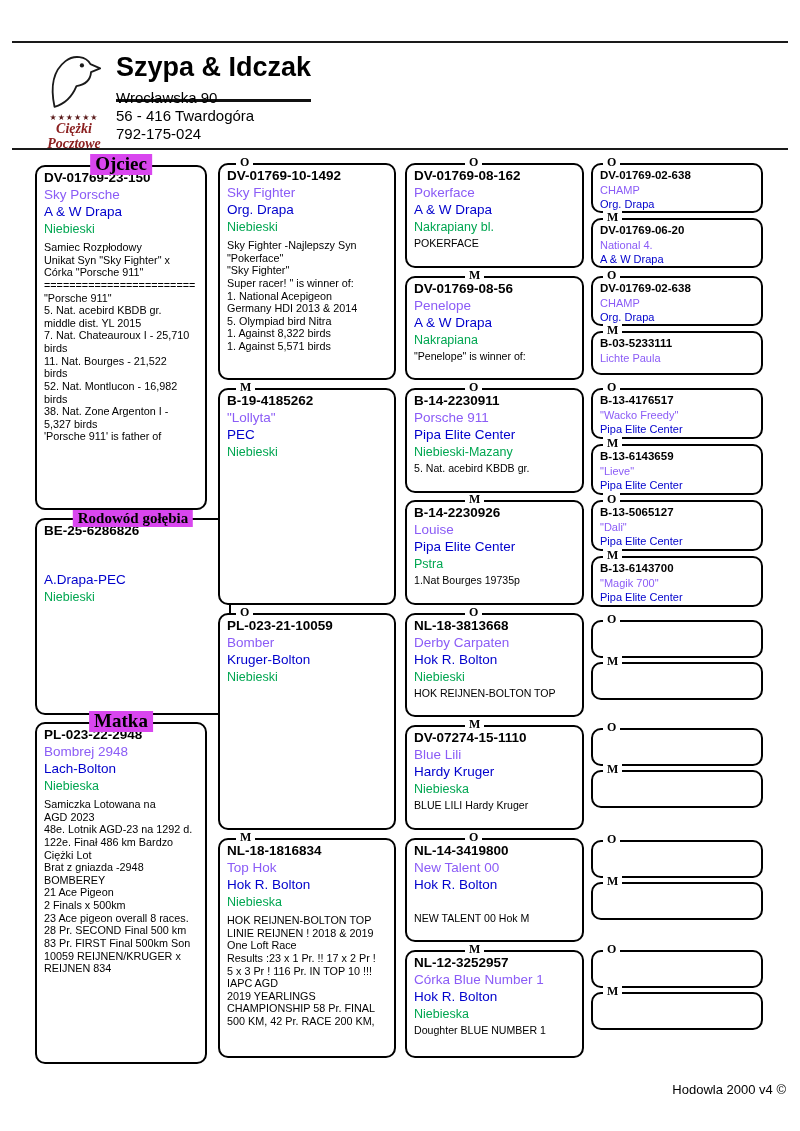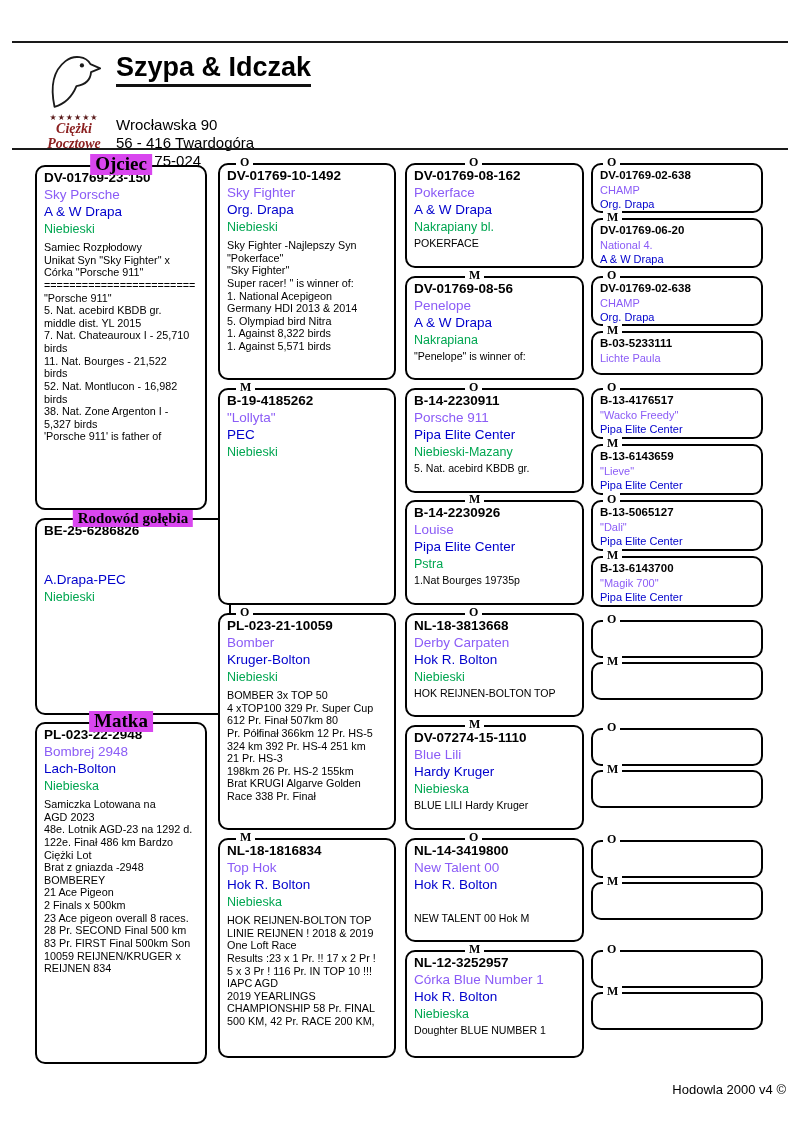--- a/index.html
+++ b/index.html
@@ -8,22 +8,22 @@
   .rule{position:absolute;left:12px;width:776px;height:2px;background:#1a1a1a;}
   .rule.top{top:41px;}
   .rule.header-bottom{top:148px;}
 
   
   .logo{position:absolute;left:38px;top:52px;width:72px;text-align:center;}
   .logo .stars{display:block;font-size:8px;letter-spacing:1px;color:#5a1a1a;line-height:1;margin-top:2px;}
   .logo .club{display:block;font-family:"Liberation Serif","DejaVu Serif",serif;font-weight:700;
               font-style:italic;font-size:14px;line-height:1.05;color:#8b2020;}
   .owner-title{position:absolute;left:116px;top:52px;margin:0;font-size:27px;font-weight:700;
-               border-bottom:3px solid #111;padding-bottom:1px;display:inline-block;}
-  .addr{position:absolute;left:116px;font-size:15px;margin-top:27px;}
+               border-bottom:3px solid #111;padding-bottom:16px;display:inline-block;}
+  .addr{position:absolute;left:116px;font-size:15px;}
   .addr.l1{top:89px;} .addr.l2{top:107px;} .addr.l3{top:125px;}
 
   
   .pbox{position:absolute;border:2px solid #000;border-radius:10px;background:#fff;
         padding:3px 7px;box-sizing:border-box;}
   .blabel{position:absolute;top:-13px;left:50%;transform:translateX(-50%);background:#d946ef;
           padding:0 5px;font-family:"Liberation Serif","DejaVu Serif",serif;font-weight:700;
           font-size:19px;white-space:nowrap;line-height:1.1;}
   .blabel.small{font-size:15px;top:-10px;}
   .marker{position:absolute;top:-9px;background:#fff;padding:0 4px;
@@ -147,29 +147,20 @@
     <div class="breeder">PEC</div>
     <div class="pcolor">Niebieski</div>
   </section>
 
   <section class="pbox g2" style="left:218px;top:613px;width:178px;height:217px">
     <span class="marker">O</span>
     <div class="ring">PL-023-21-10059</div>
     <div class="pname">Bomber</div>
     <div class="breeder">Kruger-Bolton</div>
     <div class="pcolor">Niebieski</div>
-    <div class="desc">BOMBER 3x TOP 50
-4 xTOP100 329 Pr. Super Cup
-612 Pr. Finał 507km 80
-Pr. Półfinał 366km 12 Pr. HS-5
-324 km 392 Pr. HS-4 251 km
-21 Pr. HS-3
-198km 26 Pr. HS-2 155km
-Brat KRUGI Algarve Golden
-Race 338 Pr. Finał</div>
   </section>
 
   <section class="pbox g2" style="left:218px;top:838px;width:178px;height:220px">
     <span class="marker">M</span>
     <div class="ring">NL-18-1816834</div>
     <div class="pname">Top Hok</div>
     <div class="breeder">Hok R. Bolton</div>
     <div class="pcolor">Niebieska</div>
     <div class="desc">HOK REIJNEN-BOLTON TOP
 LINIE REIJNEN ! 2018 &amp; 2019

